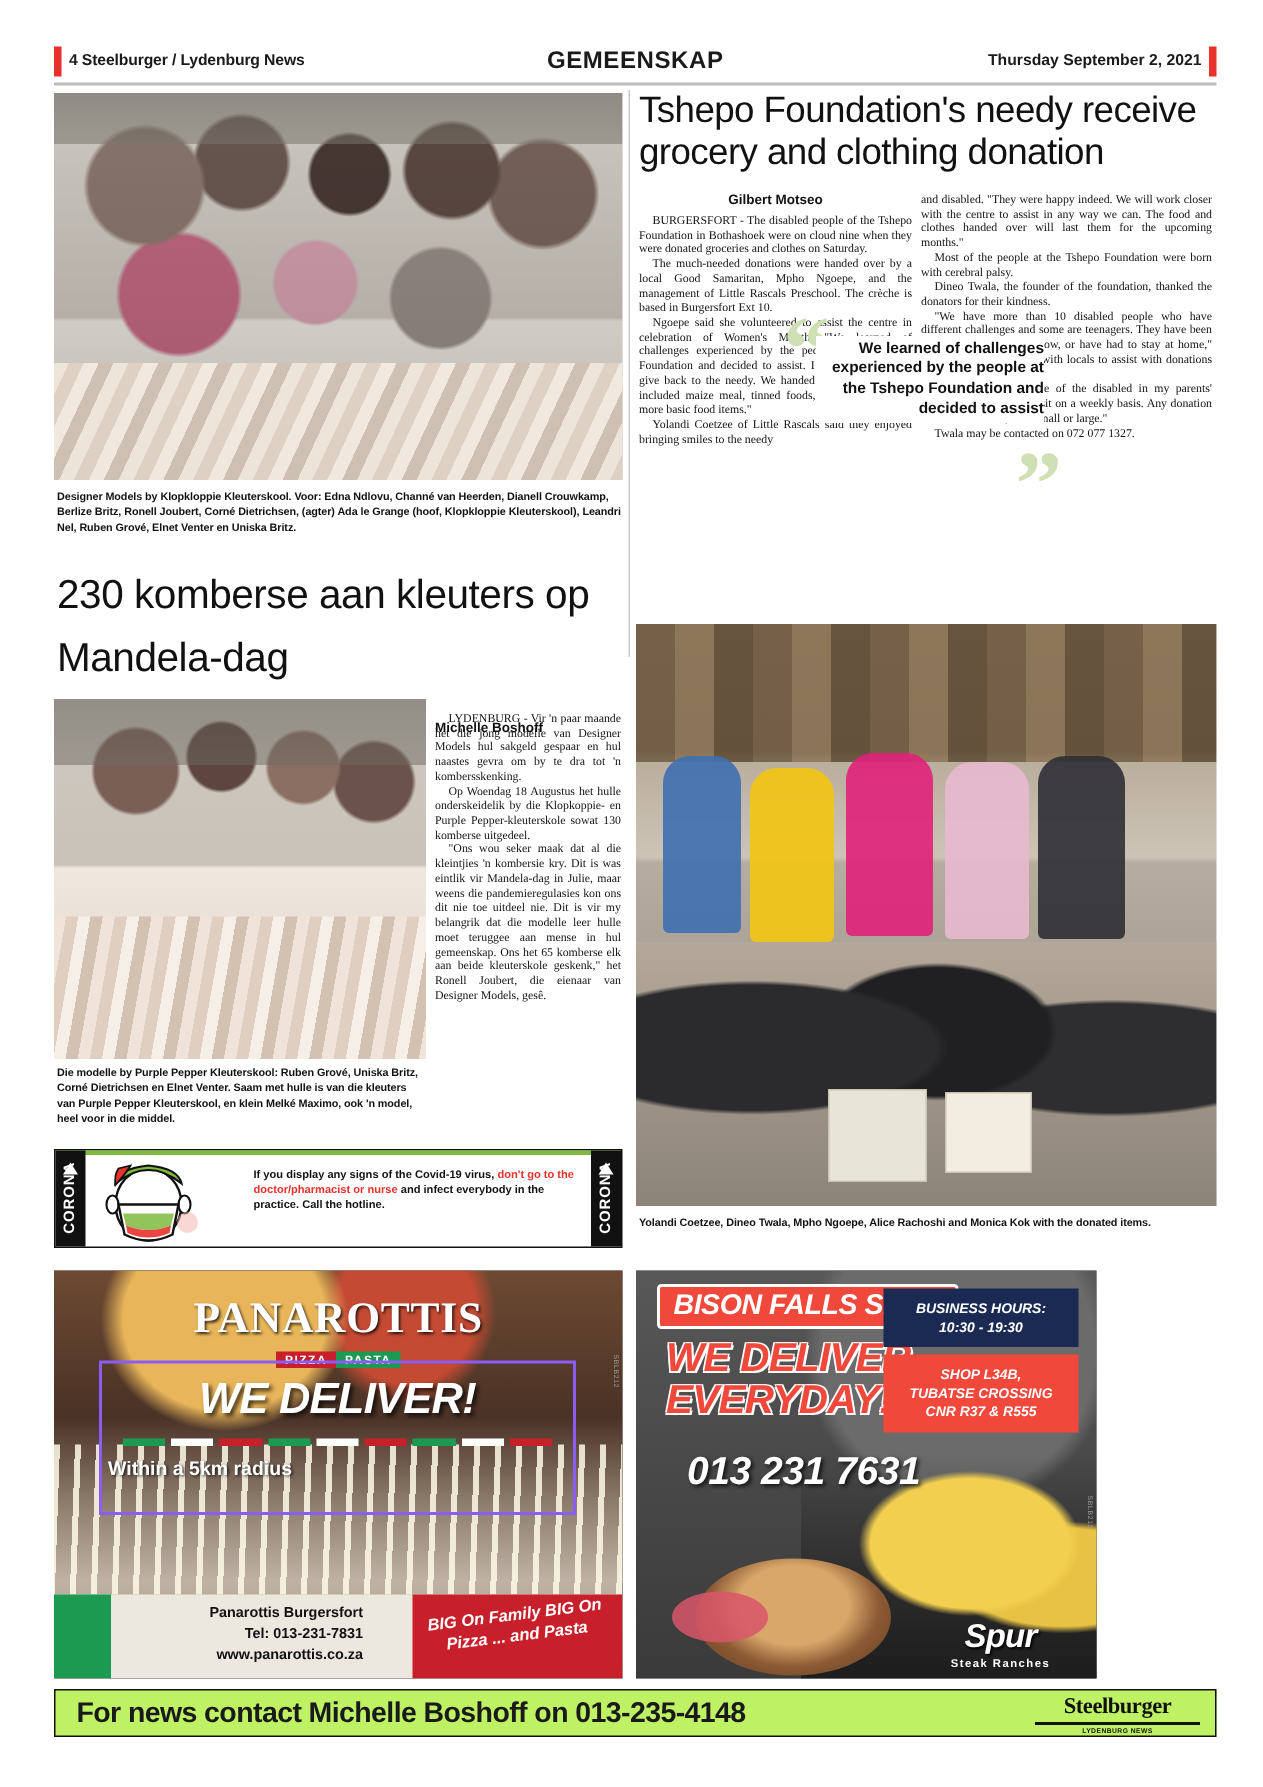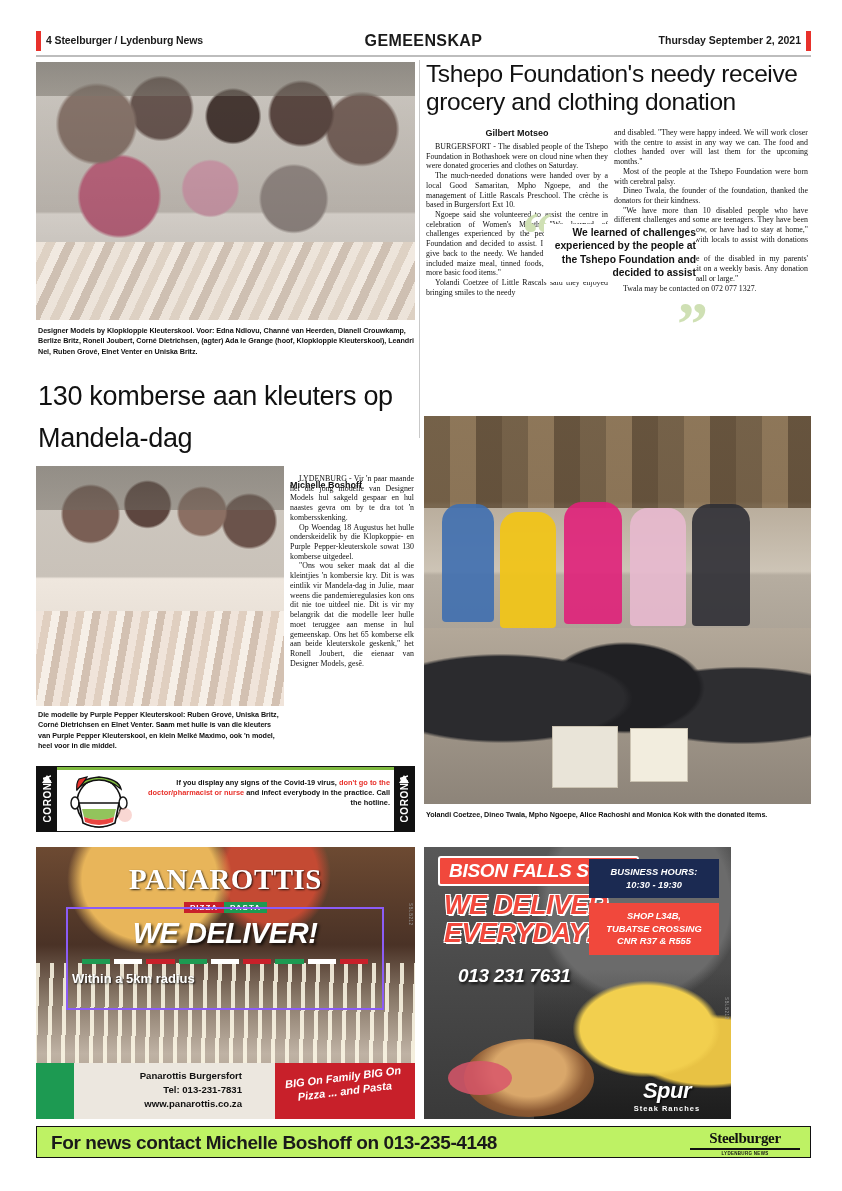--- a/index.html
+++ b/index.html
@@ -58,21 +58,21 @@
     display: block; transform: rotate(-90deg); white-space: nowrap;
     font-size: 10px; font-weight: bold; letter-spacing: 0.6px;
     position: absolute; left: 50%; top: 50%; transform-origin: center;
     margin-left: -26px; margin-top: -6px; width: 52px; text-align: center;
     transform: rotate(-90deg);
   }
   .covid-tri { position: absolute; width: 0; height: 0; border-left: 5px solid transparent; border-right: 5px solid transparent; border-bottom: 8px solid #fff; }
   .covid-body { position: absolute; left: 100px; right: 24px; top: 7px; }
   .covid-h { font-size: 14.5px; font-weight: bold; color: #111; text-align: center; letter-spacing: -0.3px; }
   .covid-h .num { color: #e8312b; }
-  .covid-p { margin-top: 4px; font-size: 7.4px; line-height: 1.33; font-weight: bold; color: #111; text-align: right; }
+  .covid-p { margin-top: 4px; font-size: 7.4px; line-height: 1.33; font-weight: bold; color: #111; text-align: left; margin-left: 32px; }
   .covid-p .red { color: #e8312b; }
   .mask-art { position: absolute; left: 26px; top: 6px; width: 72px; height: 56px; }
 
   
   .ad { position: absolute; overflow: hidden; }
   #ad-pan { left: 36px; top: 847px; width: 379px; height: 272px; background: #2b1f18; }
   #ad-spur { left: 424px; top: 847px; width: 307px; height: 272px; background: #3b3b3b; }
 
   .pan-logo { position: absolute; left: 0; right: 0; top: 16px; text-align: center; }
   .pan-logo .pl-main {
@@ -105,21 +105,21 @@
     letter-spacing: -0.3px;
   }
   .spur-deliver {
     position: absolute; left: 20px; top: 44px; width: 250px;
     font-size: 27px; font-weight: bold; font-style: italic; color: #f1483c;
     line-height: 1.04; letter-spacing: -0.5px;
     text-shadow: 1.5px 1.5px 0 #fff, -1px -1px 0 #fff, 1px -1px 0 #fff, -1px 1px 0 #fff;
   }
   .spur-phone {
     position: absolute; left: 34px; top: 118px;
-    font-size: 19px; font-weight: bold; font-style: italic; color: #fff;
+    font-size: 26px; font-weight: bold; font-style: italic; color: #fff;
     text-shadow: 1.5px 1.5px 3px rgba(0,0,0,.8); letter-spacing: -0.3px;
   }
   .spur-hours { position: absolute; right: 12px; top: 12px; width: 130px; background: #1b2a52; color: #fff; text-align: center; padding: 7px 2px; font-size: 9.3px; font-weight: bold; font-style: italic; line-height: 1.35; }
   .spur-addr { position: absolute; right: 12px; top: 56px; width: 130px; background: #f1483c; color: #fff; text-align: center; padding: 7px 2px; font-size: 9.3px; font-weight: bold; font-style: italic; line-height: 1.35; }
   .spur-logo { position: absolute; right: 12px; bottom: 6px; width: 104px; text-align: center; }
   .spur-logo .sl-main { font-size: 22px; font-weight: bold; font-style: italic; color: #fff; text-shadow: 1px 1px 2px #000; letter-spacing: -0.5px; }
   .spur-logo .sl-sub { font-size: 7.5px; font-weight: bold; color: #fff; letter-spacing: 1px; }
 
   
   .foot { position: absolute; left: 36px; top: 1126px; width: 775px; height: 32px; border: 1.5px solid #111; background: #bef264; }
@@ -158,21 +158,21 @@
         radial-gradient(circle at 68% 53%, #9a8f8a 0 11%, transparent 12%),
         linear-gradient(180deg,#d8d3cc 0%, #cfc8c0 58%, #efe9e2 59%, #e2dcd4 100%)">
     </div>
     <div style="position:absolute;left:0;right:0;bottom:0;height:78px;background:
         repeating-linear-gradient(115deg,#efe6dc 0 9px,#dfd2c4 9px 18px,#f3ebe2 18px 27px,#cfc0b2 27px 36px);
         opacity:.95"></div>
     <div style="position:absolute;left:0;right:0;top:0;height:34px;background:linear-gradient(180deg,#5d5952,#7b766d);opacity:.55"></div>
   </div>
   <div class="cap" style="left:38px; top:326px; width:378px;">Designer Models by Klopkloppie Kleuterskool. Voor: Edna Ndlovu, Channé van Heerden, Dianell Crouwkamp, Berlize Britz, Ronell Joubert, Corné Dietrichsen, (agter) Ada le Grange (hoof, Klopkloppie Kleuterskool), Leandri Nel, Ruben Grové, Elnet Venter en Uniska Britz.</div>
 
-  <div class="art-title" id="komberse-title">130 komberse aan kleuters op Mandela-dag</div>
+  <div class="art-title" id="komberse-title">230 komberse aan kleuters op Mandela-dag</div>
 
   <div class="photo" id="photo-purple" style="left:36px; top:466px; width:248px; height:240px;">
     <div class="ph-inner" style="background:
         radial-gradient(circle at 22% 20%, #7a5f55 0 10%, transparent 11%),
         radial-gradient(circle at 45% 16%, #5d463f 0 9%, transparent 10%),
         radial-gradient(circle at 67% 19%, #8b6f63 0 9%, transparent 10%),
         radial-gradient(circle at 86% 23%, #6b534b 0 9%, transparent 10%),
         linear-gradient(180deg,#cfc9c1 0%, #c9c2b9 46%, #efe7de 47%, #ddd5cb 100%)">
     </div>
     <div style="position:absolute;left:0;right:0;bottom:0;height:95px;background:

